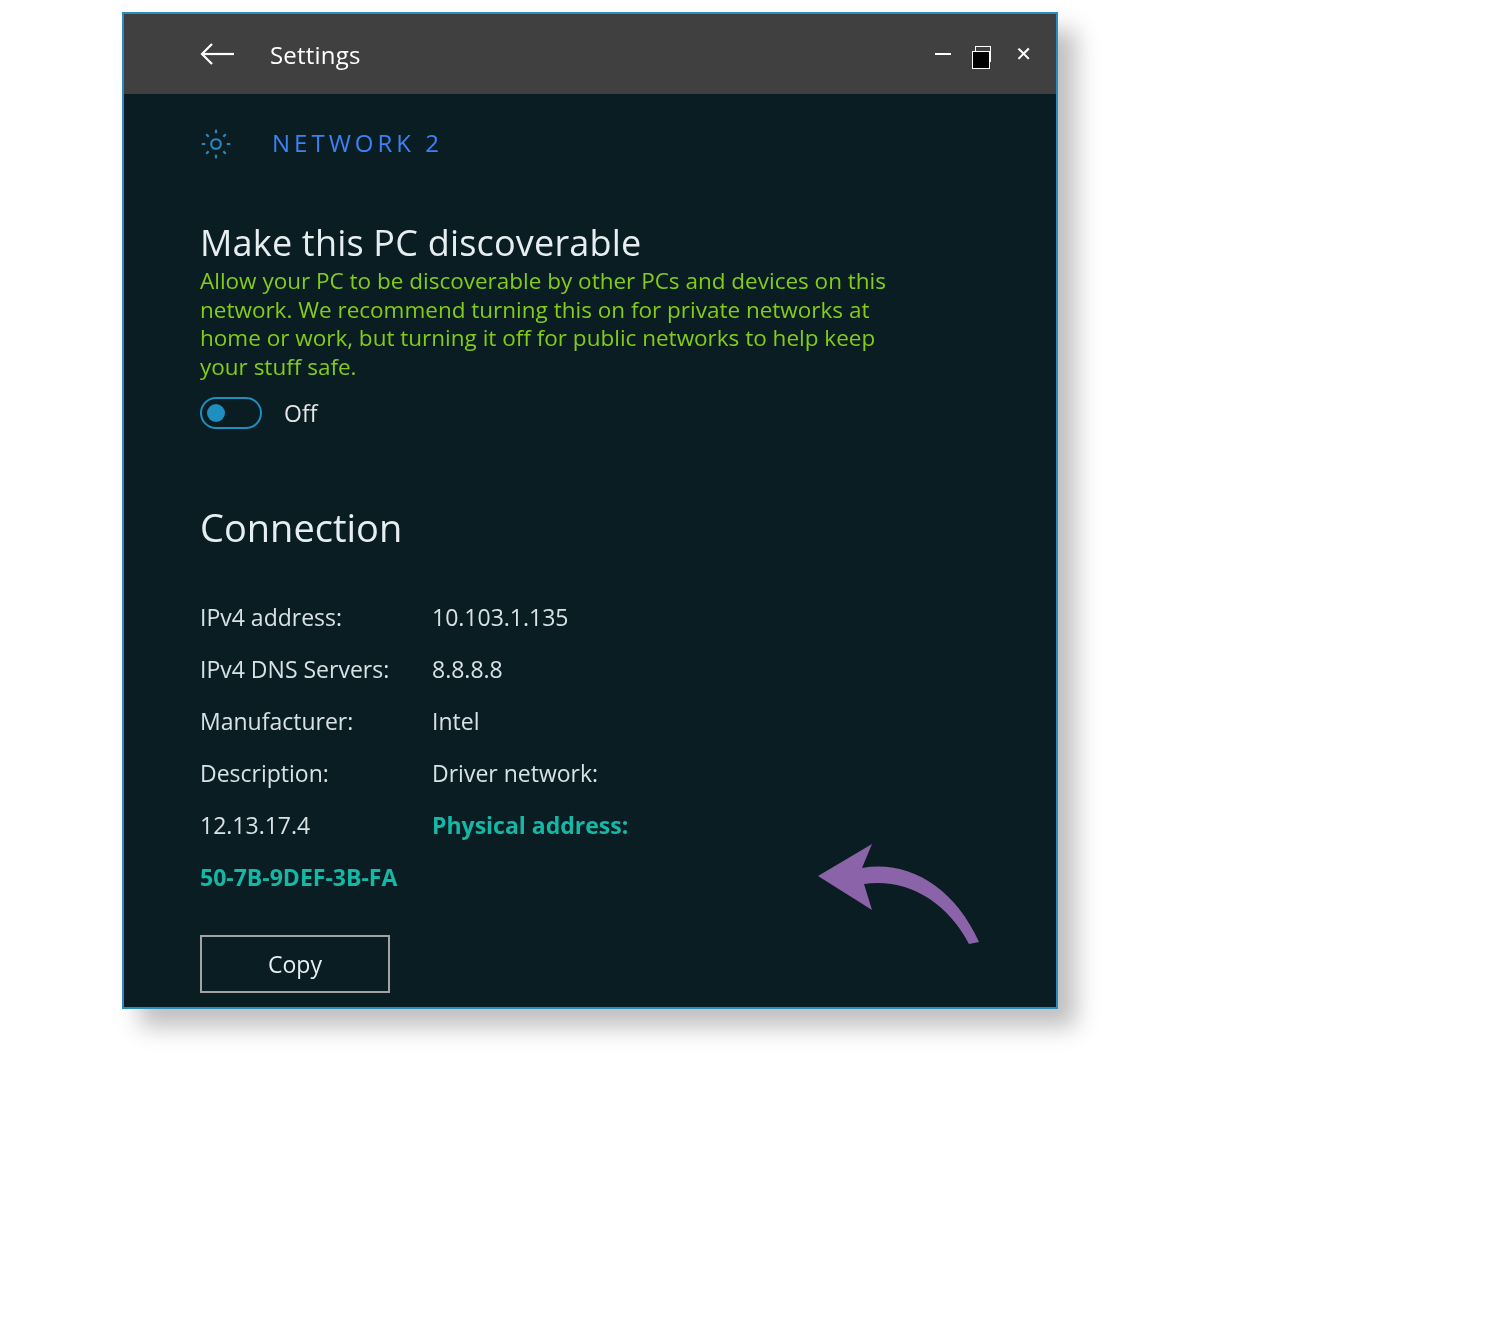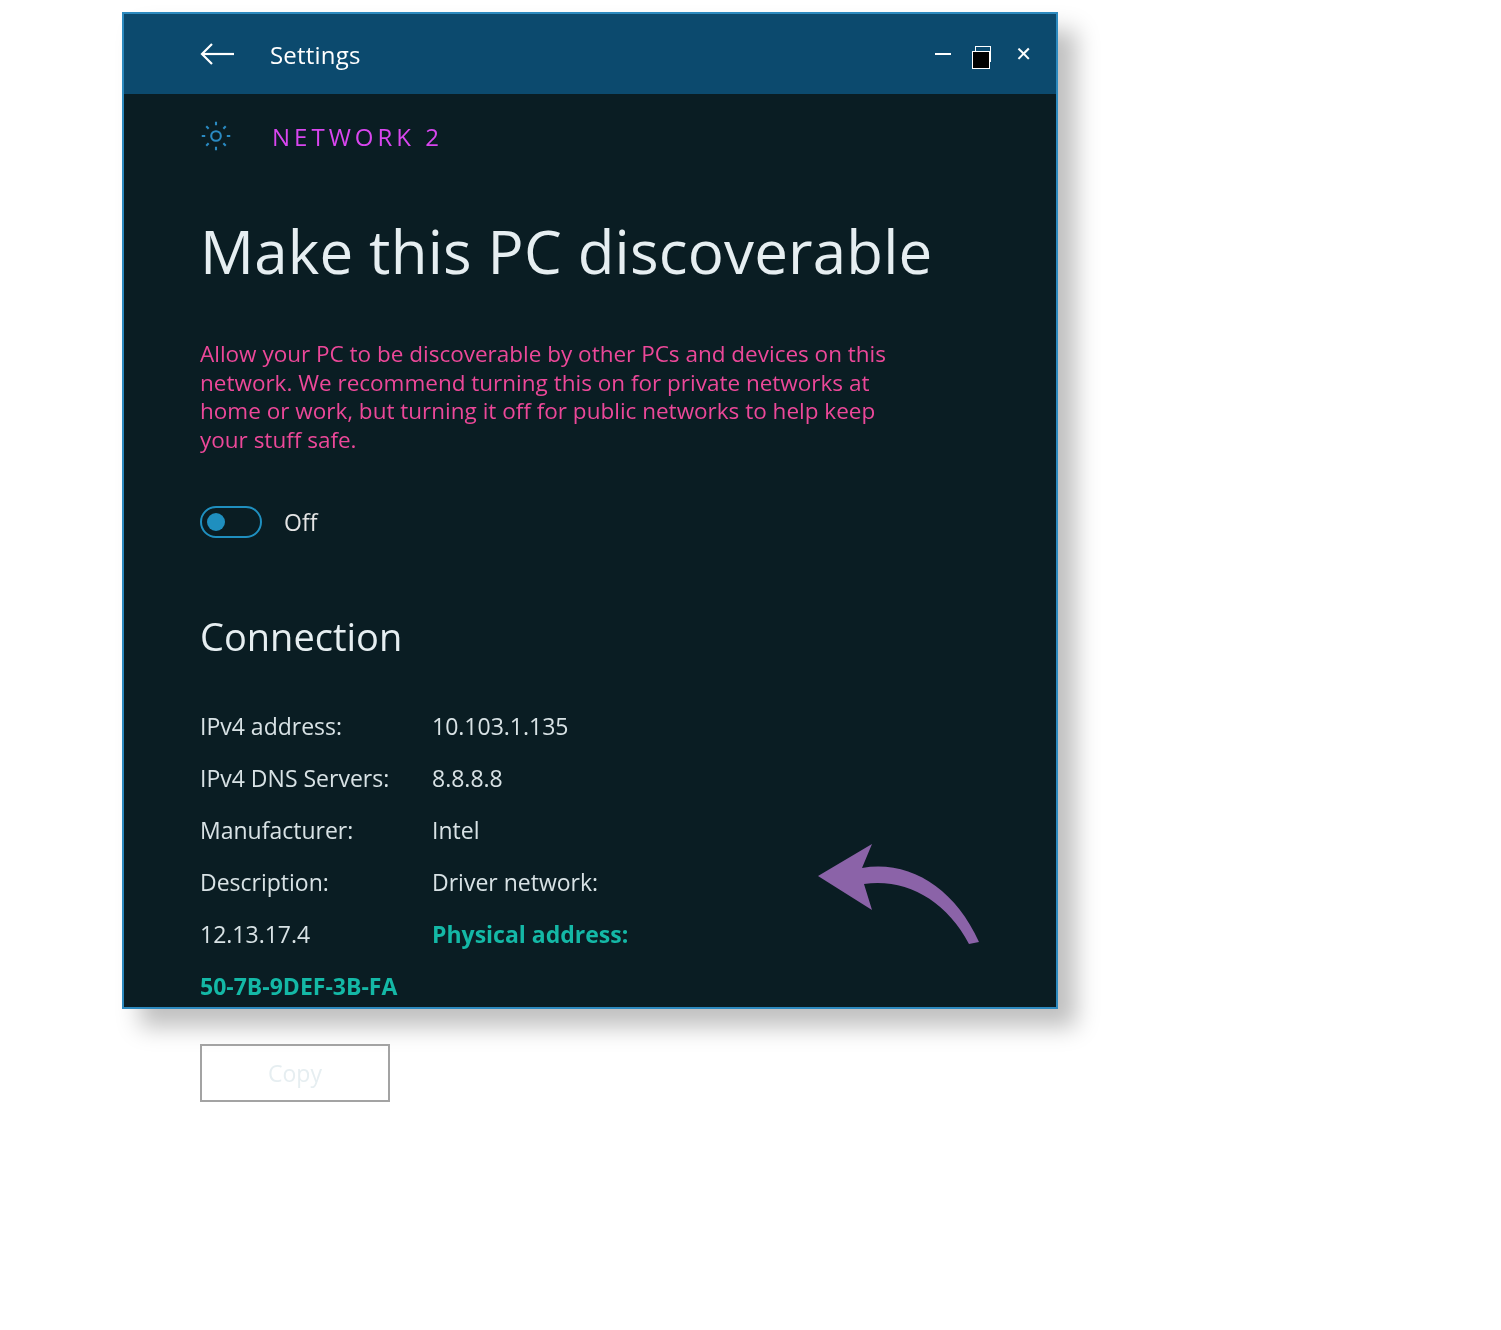--- a/index.html
+++ b/index.html
@@ -19,21 +19,21 @@
     left: 122px;
     top: 12px;
     width: 936px;
     height: 997px;
     background: #0a1d23;
     border: 2px solid #2d8abf;
     box-shadow: 18px 18px 22px rgba(0,0,0,0.25);
   }
   .titlebar {
     height: 80px;
-    background: #0c4a6e;
+    background: #404040;
     display: flex;
     align-items: center;
     padding: 0 20px 0 70px;
     position: relative;
   }
   .back-btn {
     position: absolute;
     left: 76px;
     top: 50%;
     transform: translateY(-50%);
@@ -65,51 +65,49 @@
   .maximize-box { width:16px; height:16px; border:1.5px solid #fff; position:relative; }
   .maximize-box::before {
     content:"";
     position:absolute; left:-4px; top:4px; width:16px; height:16px;
     border:1.5px solid #fff; background:#000;
   }
   .close-x { font-size:20px; line-height:1; font-weight:300; }
 
   .subheader {
     display: flex;
-    align-items: center;
     gap: 38px;
-    padding: 24px 0 0 74px;
-    color: #d946ef;
+    padding: 32px 0 0 74px;
+    color: #3b82f6;
   }
   .gear {
     color: #2a8ac2;
     width: 36px; height: 36px;
   }
   .breadcrumb {
     font-size: 24px;
     letter-spacing: 4px;
     font-weight: 400;
   }
 
   .content {
     padding: 56px 80px 0 76px;
     color: #e6eef1;
   }
   h1.section-title {
-    font-size: 60px;
+    font-size: 36px;
     font-weight: 400;
     letter-spacing: 0.2px;
-    margin-bottom: 48px;
   }
   .desc {
     font-size: 22.5px;
     line-height: 1.27;
-    color: #ec4899;
+    color: #84cc16;
     max-width: 720px;
-    margin-bottom: 52px;
+    margin-bottom: 16px;
   }
   .toggle-row {
     display: flex;
     align-items: center;
     gap: 22px;
     margin-bottom: 72px;
   }
   .toggle {
     width: 62px;
     height: 32px;

